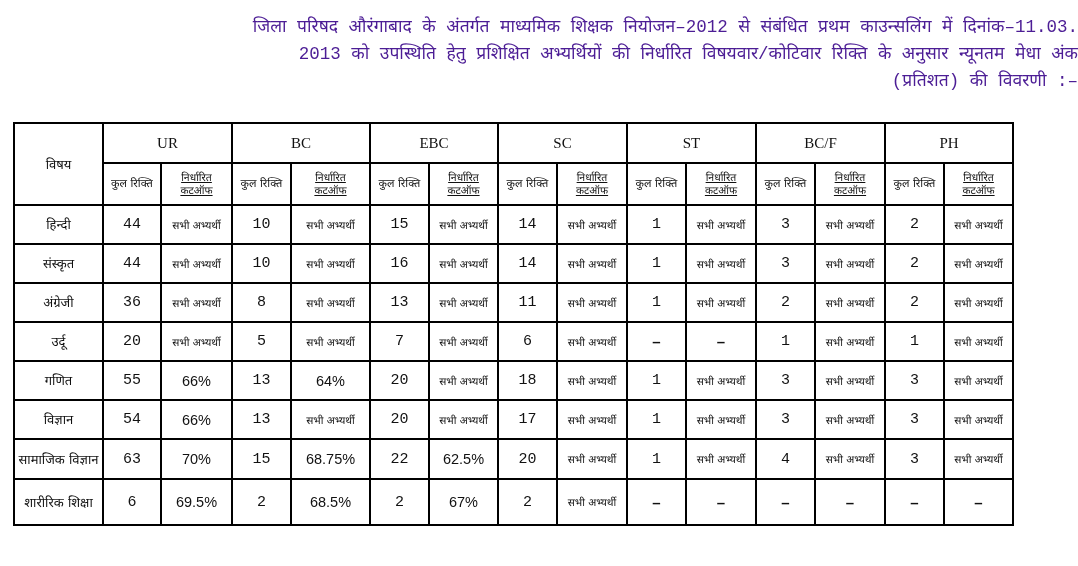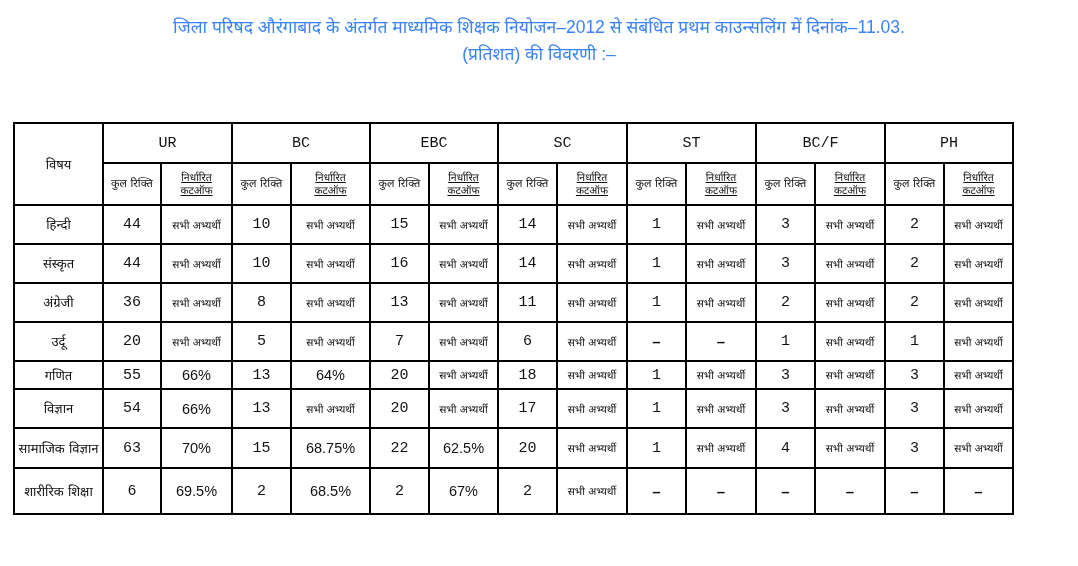--- a/index.html
+++ b/index.html
@@ -1,34 +1,35 @@
 <!DOCTYPE html>
 <html><head>
 <meta charset="utf-8">
 <style>
   html, body { margin:0; padding:0; background:#ffffff; }
   body { width:1078px; height:566px; position:relative; overflow:hidden; font-family:"DejaVu Sans", sans-serif; color:#111; }
-  .title { position:absolute; left:0; top:14px; width:1078px; text-align:center; font-family:Liberation Sans, sans-serif; font-size:17.5px; line-height:27px; color:#3b82f6; }
+  .title { position:absolute; left:0; top:14px; width:1078px; text-align:right; font-family:Liberation Mono, monospace; font-size:17.5px; line-height:27px; color:#4c1d95; }
   .title div { white-space:nowrap; }
   table.grid { position:absolute; left:13px; top:122px; border-collapse:collapse; table-layout:fixed; }
   table.grid td { border:2px solid #000; text-align:center; vertical-align:middle; padding:0; overflow:hidden; white-space:nowrap; }
-  .cat { font-family:Liberation Mono, monospace; font-size:15px; }
+  .cat { font-family:Liberation Serif, serif; font-size:15px; }
   .sub-label { font-size:11px; line-height:14px; }
   .sub-two { font-size:10.5px; line-height:13px; white-space:normal !important;text-decoration:underline; }
   .subject { font-size:13px; line-height:17px; white-space:normal !important;border-radius:9px; }
   .num { font-family:Liberation Mono, monospace; font-size:15px; }
   .allc { font-size:10.5px; }
   .pct { font-family:"Liberation Sans", sans-serif; font-size:14.5px; }
   .dash { font-family:"Liberation Sans", sans-serif; font-size:15px; font-weight:bold; }
 </style>
 </head>
 <body>
 
 <div class="title">
   <div>जिला परिषद औरंगाबाद के अंतर्गत माध्यमिक शिक्षक नियोजन–2012 से संबंधित प्रथम काउन्सलिंग में दिनांक–11.03.</div>
+  <div>2013 को उपस्थिति हेतु प्रशिक्षित अभ्यर्थियों की निर्धारित विषयवार/कोटिवार रिक्ति के अनुसार न्यूनतम मेधा अंक</div>
   <div>(प्रतिशत) की विवरणी :–</div>
 </div>
 
 <table class="grid">
   <colgroup>
     <col style="width:89px">
     <col style="width:58px">
       <col style="width:71px">
     <col style="width:59px">
       <col style="width:79px">
@@ -152,21 +153,21 @@
         <td class="allc">सभी अभ्यर्थी</td>
         <td class="num">6</td>
         <td class="allc">सभी अभ्यर्थी</td>
         <td class="dash">–</td>
         <td class="dash">–</td>
         <td class="num">1</td>
         <td class="allc">सभी अभ्यर्थी</td>
         <td class="num">1</td>
         <td class="allc">सभी अभ्यर्थी</td>
       </tr>
-      <tr style="height: 28px;">
+      <tr style="height: 39px;">
         <td class="subject">गणित</td>
         <td class="num">55</td>
         <td class="pct">66%</td>
         <td class="num">13</td>
         <td class="pct">64%</td>
         <td class="num">20</td>
         <td class="allc">सभी अभ्यर्थी</td>
         <td class="num">18</td>
         <td class="allc">सभी अभ्यर्थी</td>
         <td class="num">1</td>

